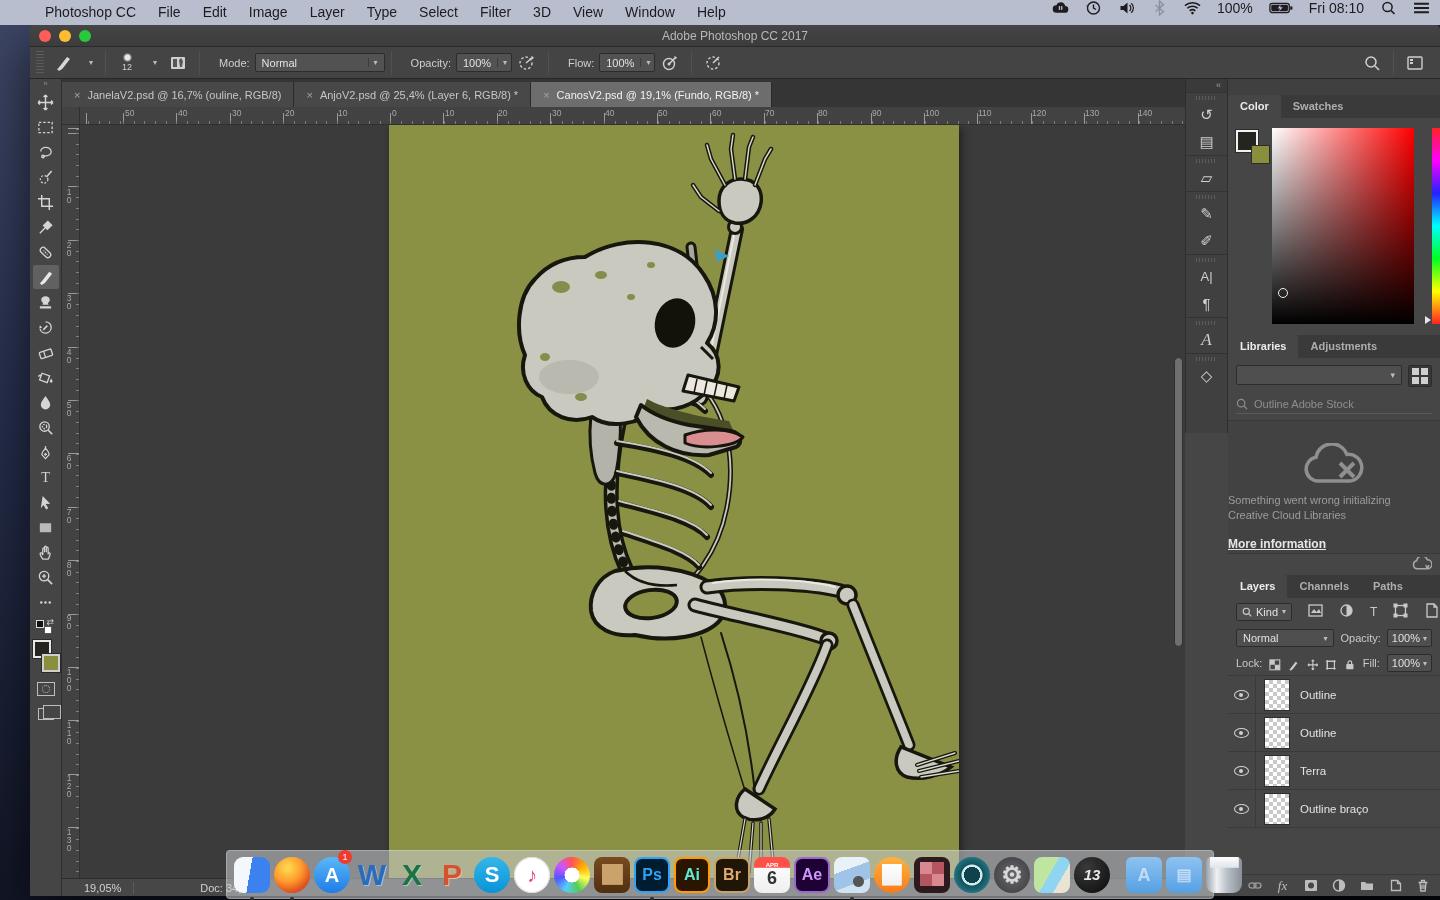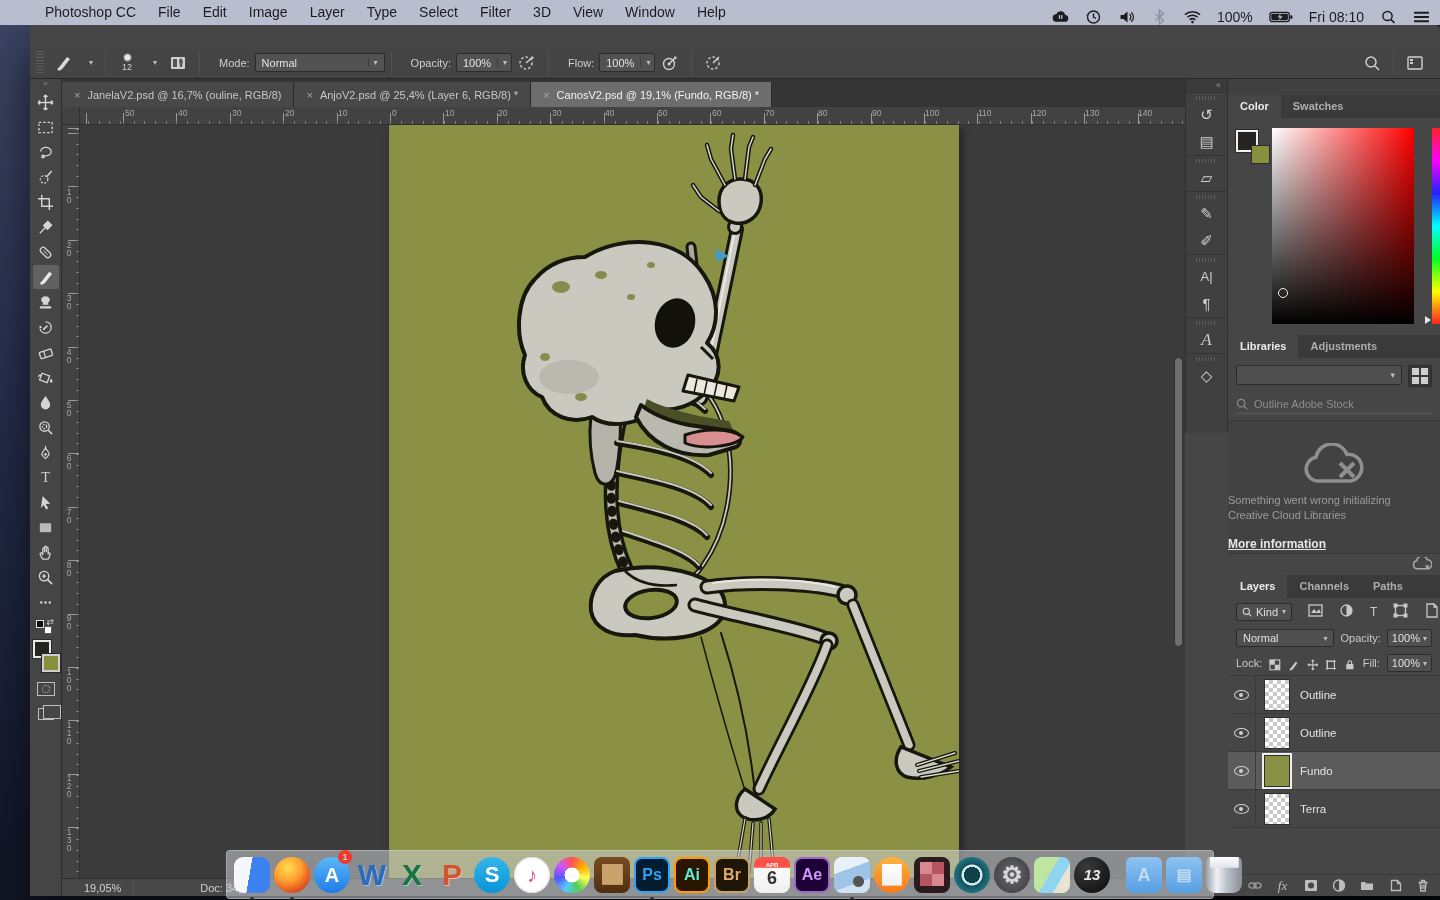--- a/index.html
+++ b/index.html
@@ -1,20 +1,20 @@
 <!DOCTYPE html>
 <html><head>
 <meta charset="utf-8">
 <style>
   * { margin:0; padding:0; box-sizing:border-box; }
   html,body { width:1440px; height:900px; overflow:hidden; font-family:"Liberation Sans",sans-serif; }
   body { position:relative; background:linear-gradient(160deg,#3e4766 0%,#262e4c 28%,#131829 60%,#06070d 100%); }
 
   
-  .menubar { position:absolute; left:0; top:0; width:1440px; height:25px; background:#b9becf; display:flex; align-items:flex-end; padding:0 10px; z-index:50; }
+  .menubar { position:absolute; left:0; top:0; width:1440px; height:25px; background:#b9becf; display:flex; align-items:flex-start; padding:0 10px; z-index:50; }
   .menubar .apple { font-size:15px; color:#1a1a1c; padding:0 12px; }
   .menu-item { font-size:14px; color:#1c1c1e; padding:0 11px; line-height:25px; white-space:nowrap; }
   .menu-right { margin-left:auto; display:flex; align-items:center; gap:16px; }
   .menu-right .stx { font-size:14px; color:#1c1c1e; }
   .micon { width:17px; height:16px; display:inline-block; }
   .micon svg { width:100%; height:100%; }
 
   
   .ps-window { position:absolute; left:30px; top:25px; width:1410px; height:871px; background:#464646; border-radius:5px 5px 0 0; box-shadow:0 18px 50px rgba(0,0,0,.6); z-index:10; overflow:hidden; }
   .titlebar { position:absolute; left:0; top:0; right:0; height:22px; background:linear-gradient(#454545,#3c3c3c); border-bottom:1px solid #2a2a2a; }
@@ -211,20 +211,28 @@
           <path d="M10.6 10.6 14 14" stroke="#1d1d1f" stroke-width="1.6"></path>
         </svg></span>
     <span class="micon"><svg viewBox="0 0 16 14">
           <path d="M1 3h14M1 7h14M1 11h14" stroke="#1d1d1f" stroke-width="1.8"></path>
         </svg></span>
   </div>
 </div>
 
 <div class="ps-window">
 
+  <div class="titlebar">
+    <div class="lights">
+      <span class="light red"></span>
+      <span class="light yellow"></span>
+      <span class="light green"></span>
+    </div>
+    <div class="win-title">Adobe Photoshop CC 2017</div>
+  </div>
 
   <div class="optionsbar">
     <span class="ob-grip"></span>
     <span class="ob-icon">
         <svg viewBox="0 0 18 18">
           <path d="M3 15c1.5-.5 2-2 3-3l7-9 3 2-7 9c-1 1.5-3 2-4 3z" fill="#d8d8d8"></path>
         </svg>
       </span>
     <span class="ob-select" style="border:none;background:none">
         <span class="arr" style="border:none">▾</span>
@@ -846,33 +854,33 @@
             <span class="lay-thumb thumb-checker"></span>
             <span class="lay-name">Outline</span>
           </div>
           <div class="lay-row">
             <span class="eye-cell">
               <span class="eye"></span>
             </span>
             <span class="lay-thumb thumb-checker"></span>
             <span class="lay-name">Outline</span>
           </div>
-          <div class="lay-row selected">
+          <div class="lay-row">
             <span class="eye-cell">
               <span class="eye"></span>
             </span>
-            <span class="lay-thumb thumb-fundo"></span>
-            <span class="lay-name">Fundo</span>
+            <span class="lay-thumb thumb-checker"></span>
+            <span class="lay-name">Terra</span>
           </div>
           <div class="lay-row">
             <span class="eye-cell">
               <span class="eye"></span>
             </span>
             <span class="lay-thumb thumb-checker"></span>
-            <span class="lay-name">Terra</span>
+            <span class="lay-name">Outline braço</span>
           </div>
         </div>
       <div class="lay-foot">
         <span class="lf-ic">
             <svg viewBox="0 0 14 13" fill="none" stroke="#9a9a9a" stroke-width="1.4">
               <ellipse cx="4.5" cy="6.5" rx="3.5" ry="2.6"></ellipse>
               <ellipse cx="9.5" cy="6.5" rx="3.5" ry="2.6"></ellipse>
             </svg>
           </span>
         <span class="lf-ic lf-fx">fx</span>

